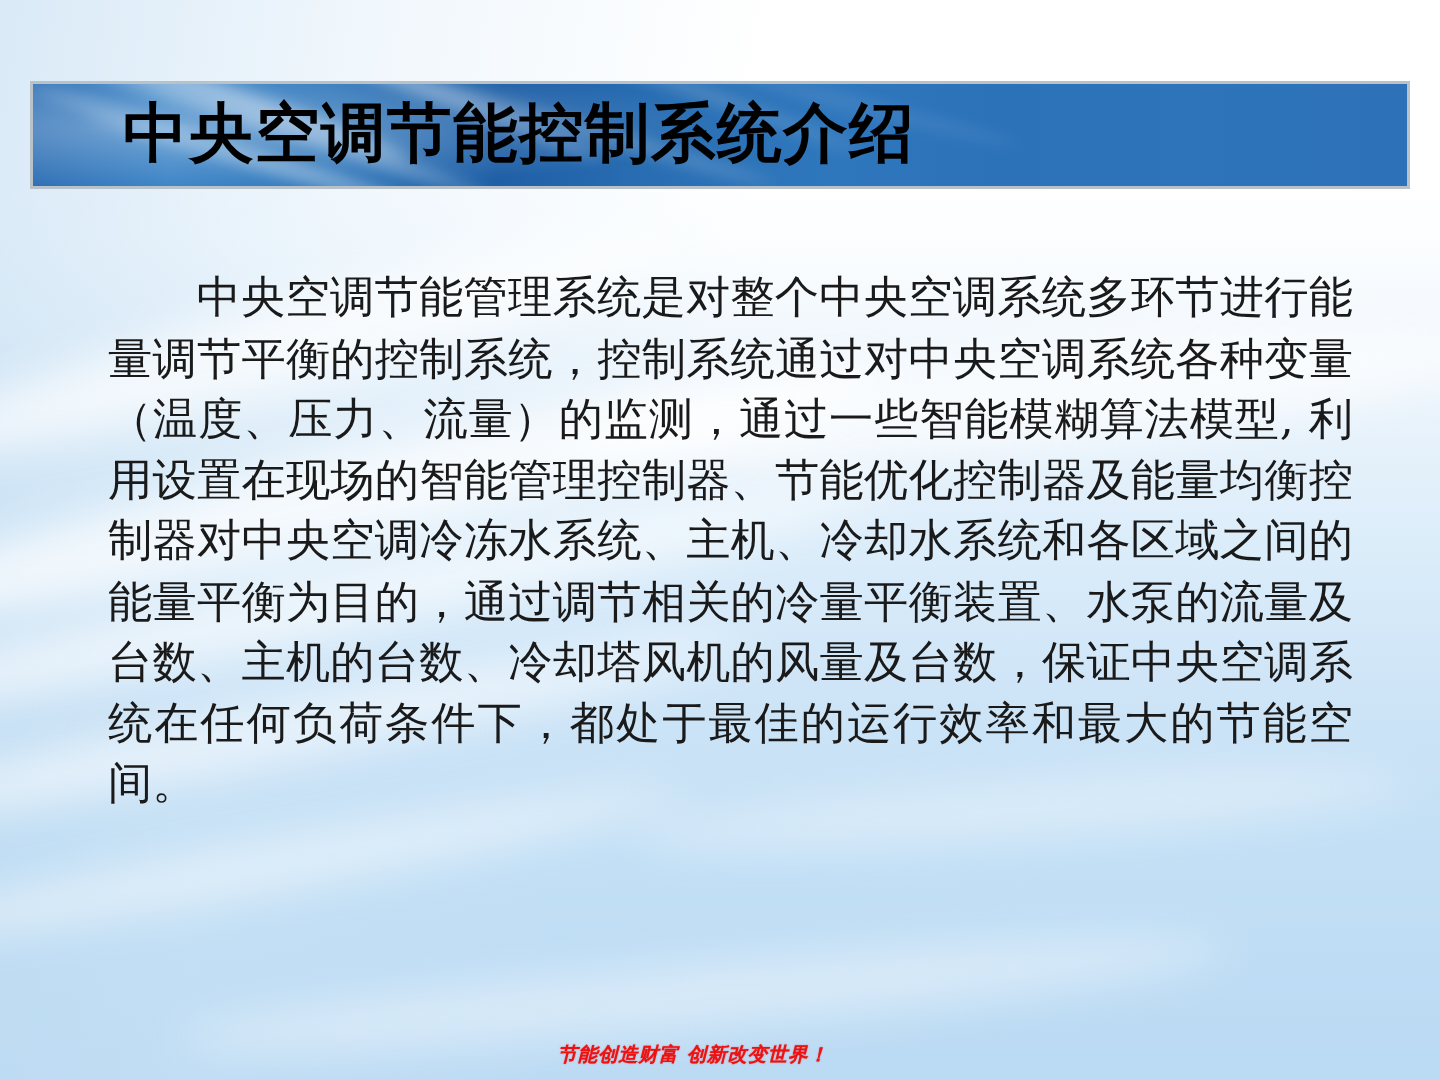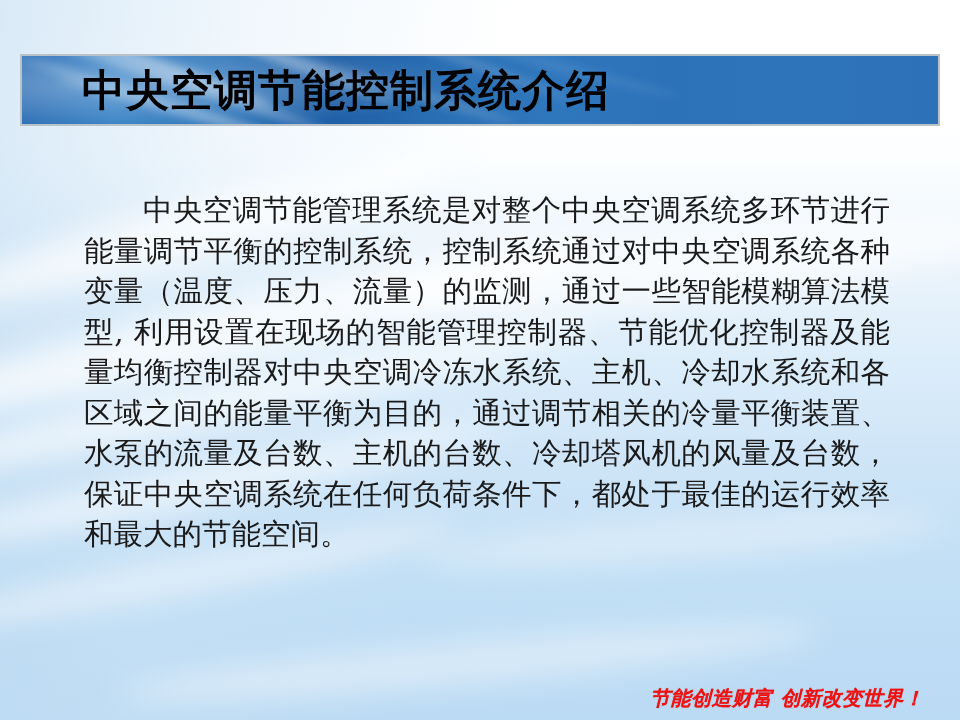--- a/index.html
+++ b/index.html
@@ -129,35 +129,35 @@
     top: 178px;
     width: 830px;
     color: #1a1a1a;
     font-family: "DejaVu Serif", "Liberation Serif", serif;
     font-size: 29.5px;
     line-height: 40.5px;
     text-align: justify;
     text-justify: inter-character;
   }
   #body-text p {
-    margin: 12px;
+    margin: 0;
     text-indent: 2em;
   }
 
   
   #slogan {
     position: absolute;
     left: 0;
     right: 36px;
     bottom: 8px;
-    text-align: right;
+    text-align: center;
     color: #ee1111;
     font-family: "DejaVu Sans", "Liberation Sans", sans-serif;
     font-weight: bold;
-    font-size: 20px;
+    font-size: 13px;
     letter-spacing: 0.5px;
     font-style: italic;
     text-shadow: 0 0 1px rgba(230,0,0,0.6);
     white-space: nowrap;
   }
 </style>
 </head>
 <body>
 
 <div id="slide">

